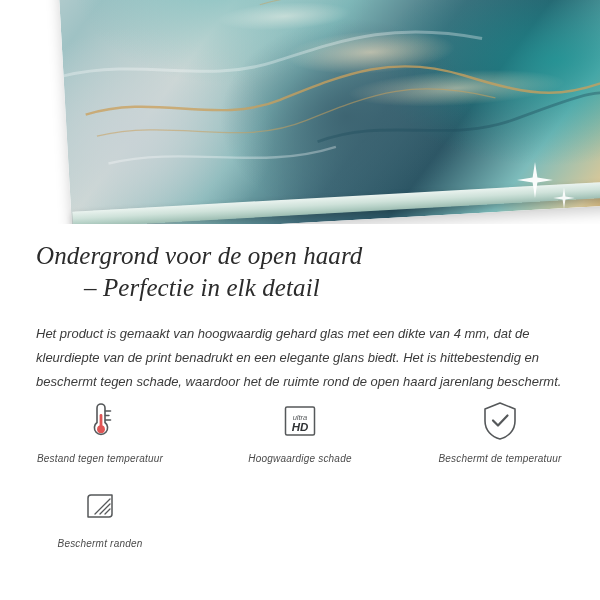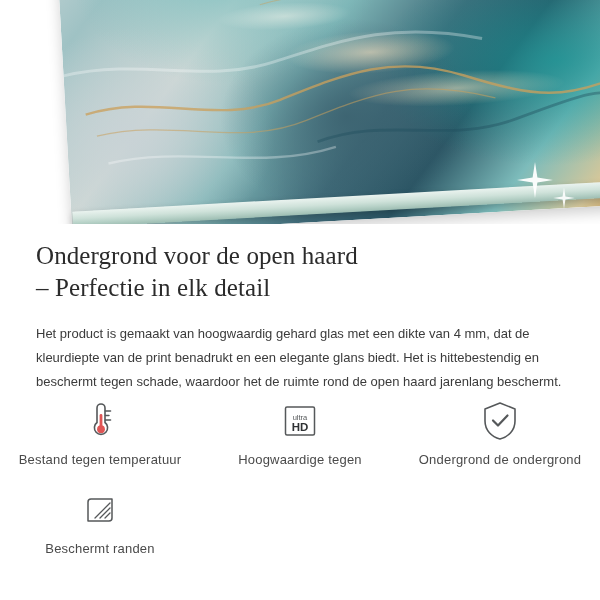--- a/index.html
+++ b/index.html
@@ -11,20 +11,21 @@
     height: 600px;
     background: #ffffff;
     font-family: "Liberation Sans", sans-serif;
     overflow: hidden;
   }
   .page {
     position: relative;
     width: 600px;
     height: 437px;
     background: #ffffff;
+    font-style: italic;
   }
 
   
   .hero {
     position: relative;
     width: 600px;
     height: 224px;
     overflow: hidden;
     background: #ffffff;
   }
@@ -105,20 +106,21 @@
     padding: 16px 36px 0 36px;
     font-family: "Liberation Serif", serif;
     font-size: 25px;
     line-height: 1.28;
     font-weight: 400;
     color: #2b2b2b;
     letter-spacing: 0.1px;
   }
   .headline .l2 {
     display: block;
+    margin-left: 48px;
   }
   .body-text {
     margin: 0;
     padding: 18px 36px 0 36px;
     font-size: 13px;
     line-height: 1.85;
     color: #3b3b3b;
     max-width: 560px;
   }
 
@@ -141,21 +143,21 @@
   }
   .feature-icon {
     width: 46px;
     height: 46px;
     display: flex;
     align-items: center;
     justify-content: center;
     margin-bottom: 8px;
   }
   .feature-label {
-    font-size: 13px;
+    font-size: 10px;
     color: #4a4a4a;
     text-align: center;
     letter-spacing: 0.2px;
     line-height: 1.3;
   }
   svg { display: block; }
 </style>
 </head>
 <body>
 
@@ -222,31 +224,31 @@
     </div>
 
     <div class="feature">
       <div class="feature-icon">
         <svg width="42" height="42" viewBox="0 0 42 42">
           <rect x="6.5" y="7" width="29" height="28" rx="1.5" fill="none" stroke="#55585a" stroke-width="1.5"></rect>
           <text x="21" y="19.5" text-anchor="middle" font-family="Liberation Sans, sans-serif" font-size="7.5" fill="#55585a">ultra</text>
           <text x="21" y="31" text-anchor="middle" font-family="Liberation Sans, sans-serif" font-size="11.5" font-weight="bold" fill="#2f3234">HD</text>
         </svg>
       </div>
-      <div class="feature-label">Hoogwaardige tegen</div>
+      <div class="feature-label">Hoogwaardige schade</div>
     </div>
 
     <div class="feature">
       <div class="feature-icon">
         <svg width="42" height="44" viewBox="0 0 42 44">
           <path d="M21 4 L36 10 V22 C36 31.5 29.3 37.6 21 40 C12.7 37.6 6 31.5 6 22 V10 Z" fill="none" stroke="#55585a" stroke-width="1.6" stroke-linejoin="round"></path>
           <path d="M14 21.5 L19 26.5 L28.5 16.5" fill="none" stroke="#55585a" stroke-width="2.2" stroke-linecap="round" stroke-linejoin="round"></path>
         </svg>
       </div>
-      <div class="feature-label">Ondergrond de ondergrond</div>
+      <div class="feature-label">Beschermt de temperatuur</div>
     </div>
 
 
     <div class="feature">
       <div class="feature-icon">
         <svg width="40" height="40" viewBox="0 0 40 40">
           <path d="M8 31 V12 A3 3 0 0 1 11 9 H32 V28 A3 3 0 0 1 29 31 Z" fill="none" stroke="#55585a" stroke-width="1.5" stroke-linejoin="round"></path>
           <g stroke="#55585a" stroke-width="1.3" stroke-linecap="round">
             <path d="M15 28 L30 13"></path>
             <path d="M20 28 L30 18"></path>

